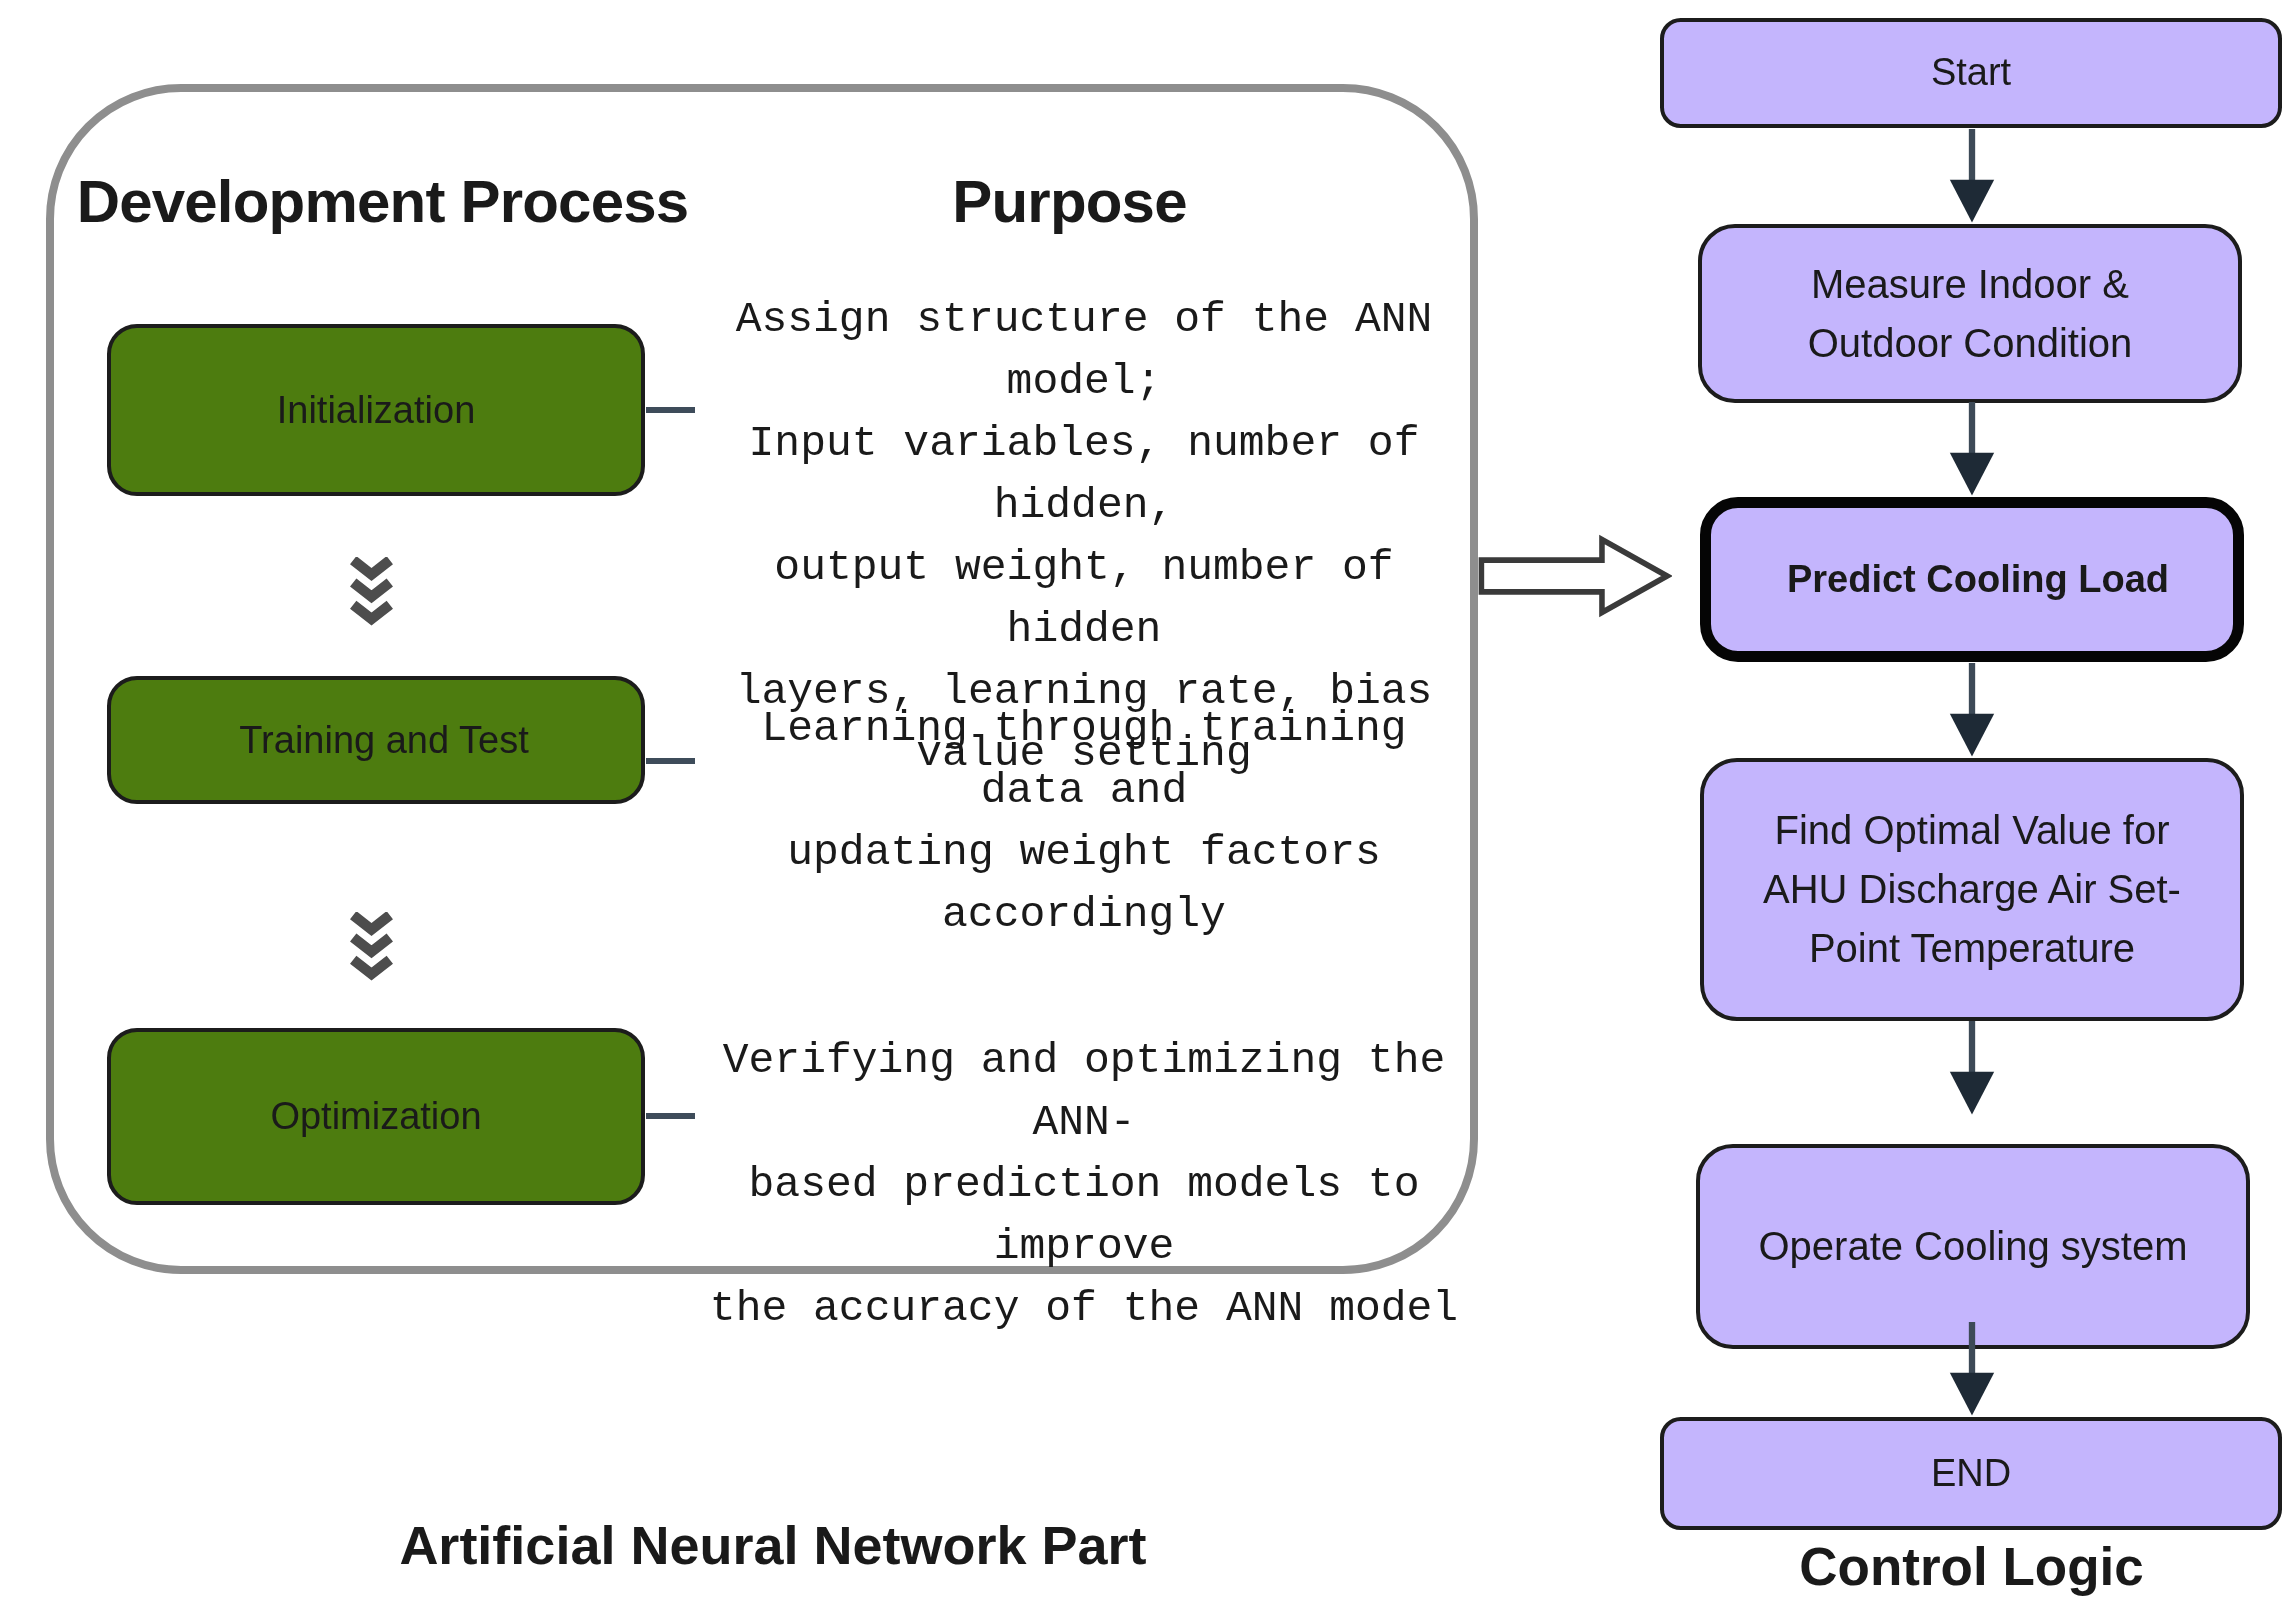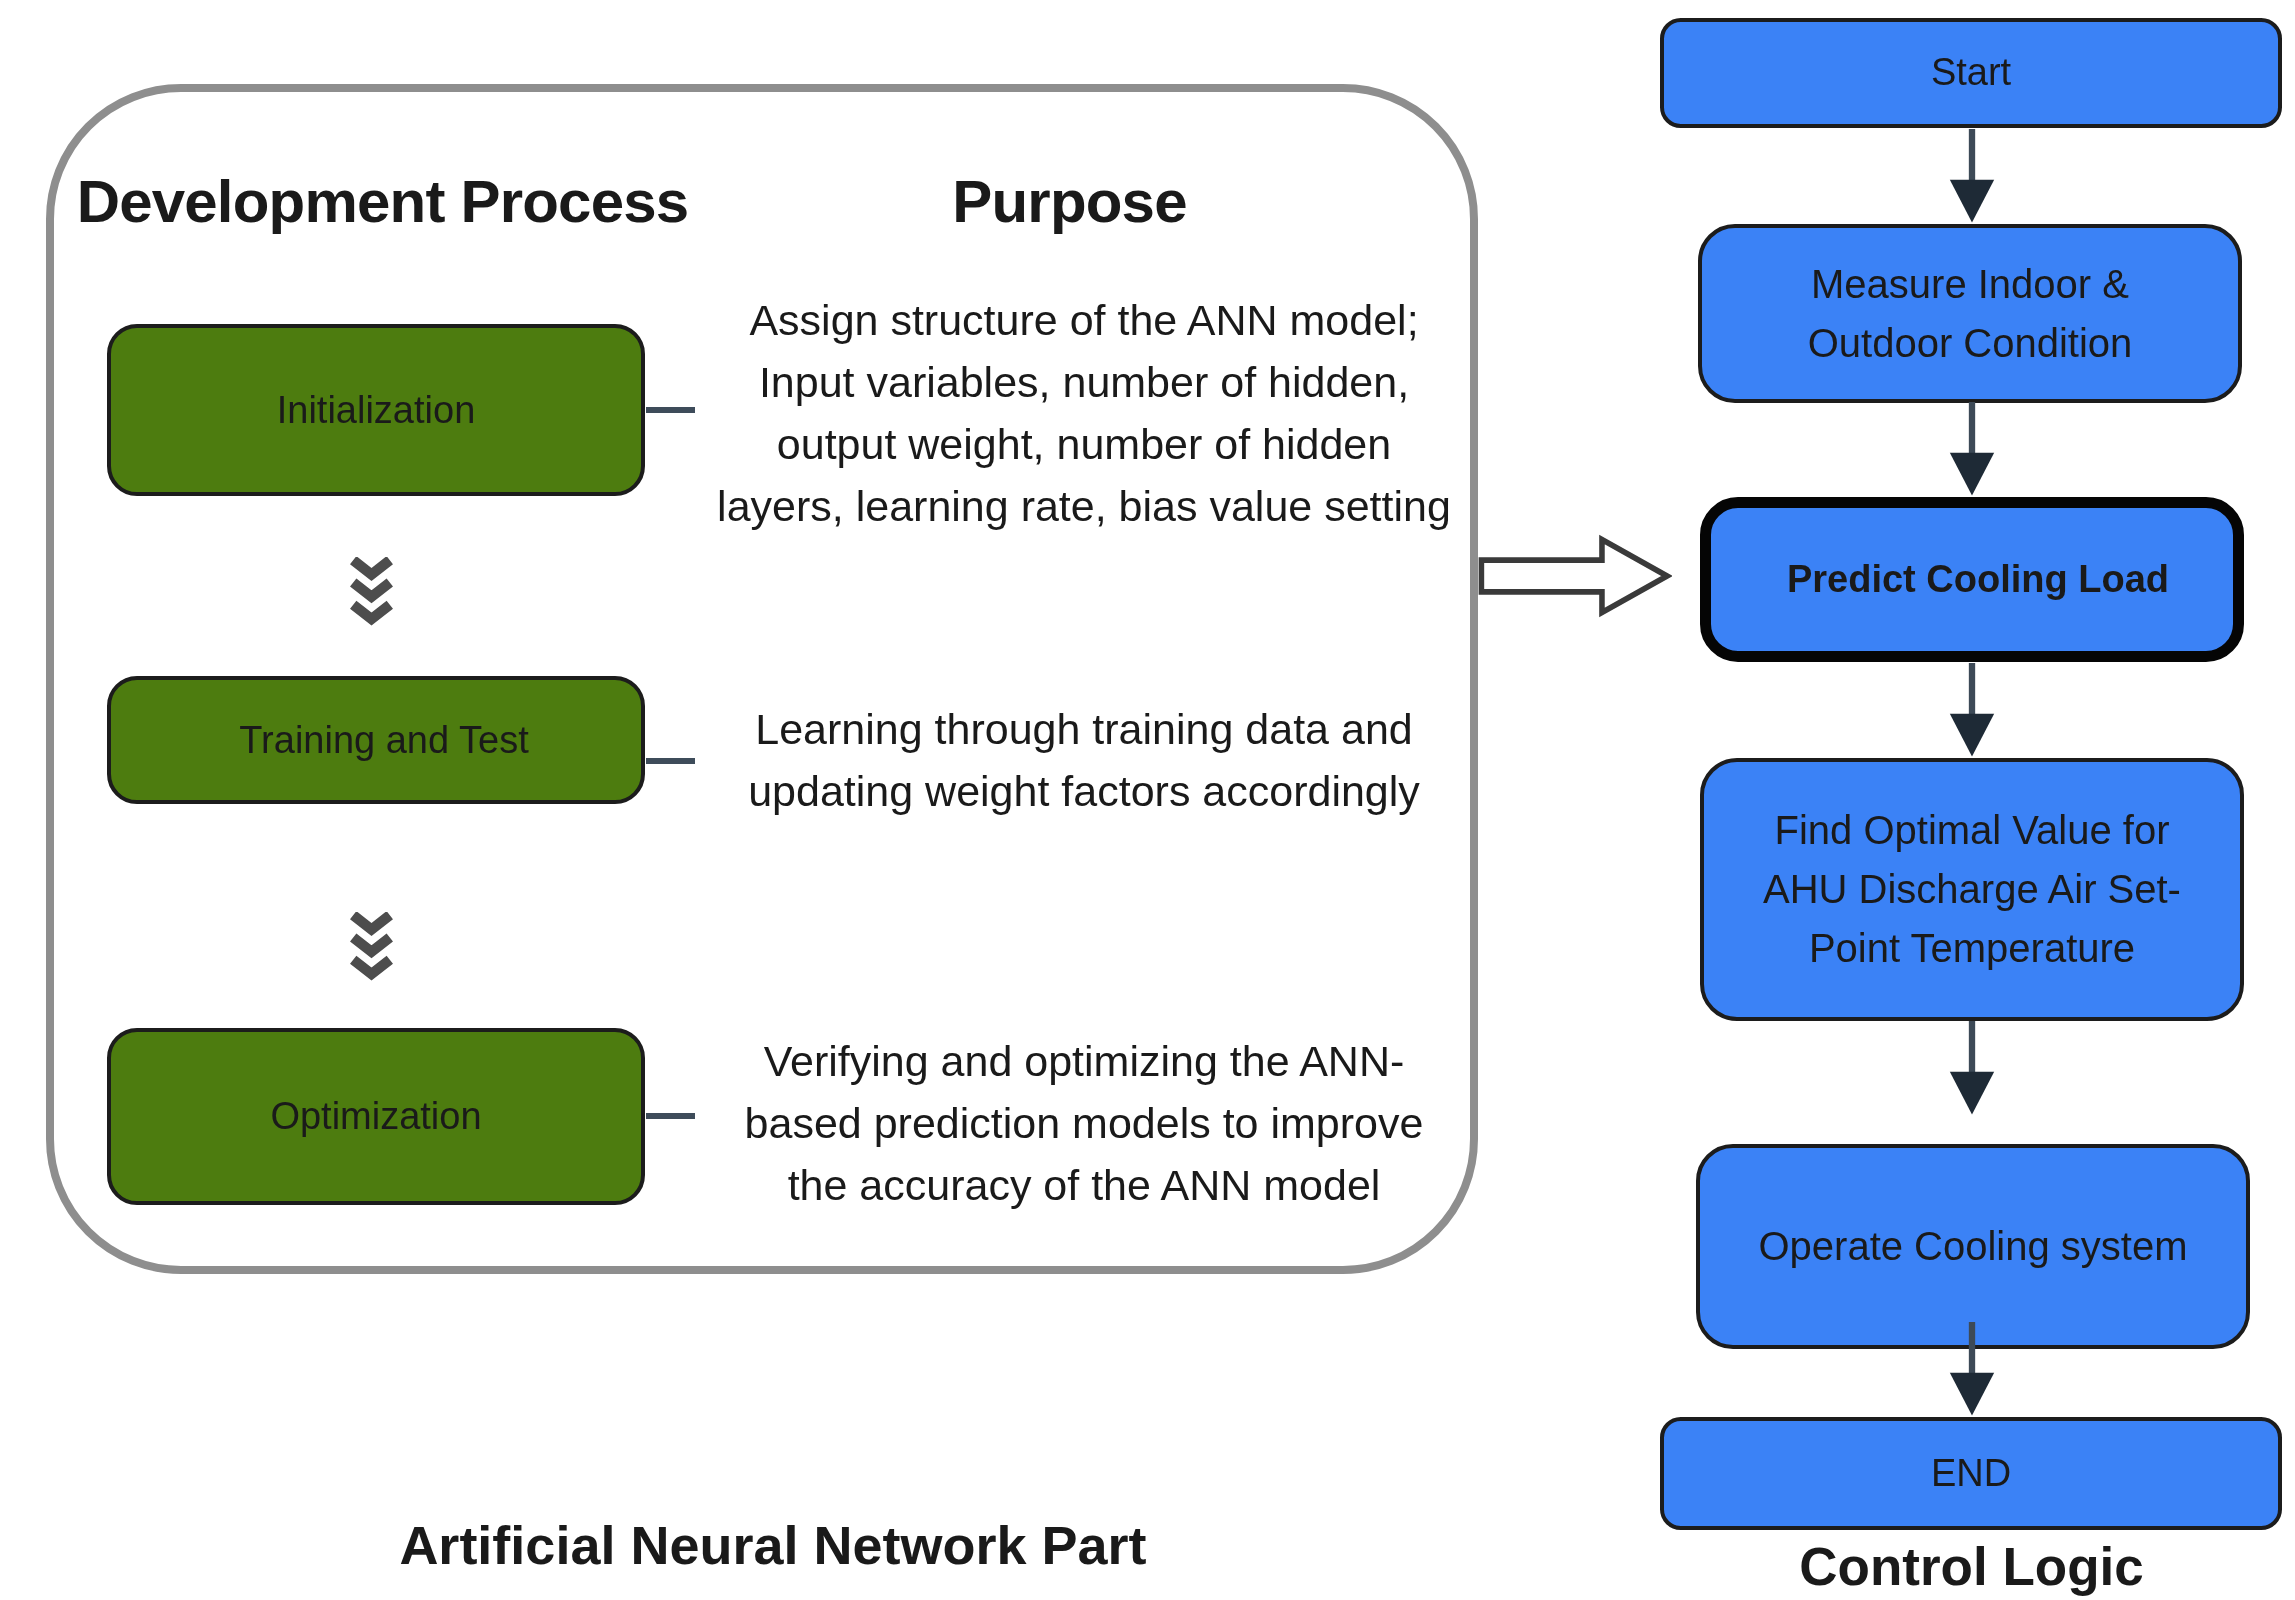--- a/index.html
+++ b/index.html
@@ -33,40 +33,40 @@
   .hdr-purpose{left:827px;top:159px;width:485px;height:84px;}
 
   .stepbox{
     left:107px;width:538px;background:#4d7c0f;box-sizing:border-box;
     border:4px solid var(--box_border);border-radius:30px;font-size:38px;
   }
   .stepbox-init{top:324px;height:172px;}
   .stepbox-train{top:676px;height:128px;padding-left:16px;}
   .stepbox-opt{top:1028px;height:177px;}
 
-  .ptext{left:700px;width:768px;font-size:43px;line-height:62px;text-align:center;}
+  .ptext{left:700px;width:768px;font-size:43px;line-height:62px;text-align:center;font-family:Liberation Mono, monospace;}
   .ptext-1{top:289px;}
   .ptext-2{top:698px;}
   .ptext-3{top:1030px;}
 
   .tick{left:646px;width:49px;height:6.4px;background:var(--tick);}
   .tick-1{top:407px;} .tick-2{top:758px;} .tick-3{top:1113px;}
 
   .chev{left:349px;width:45px;height:70px;}
   .chev-1{top:557px;} .chev-2{top:912px;}
   .chev polyline{stroke:var(--chevron);stroke-width:13;fill:none;}
 
   
   .caption{font-weight:bold;}
   .caption-ann{left:256px;top:1509px;width:1034px;height:72px;font-size:54px;}
   .caption-ctrl{left:1693px;top:1534px;width:557px;height:64px;font-size:53px;}
 
   
   .node{
-    background:#3b82f6;box-sizing:border-box;border:4px solid var(--box_border);
+    background:#c4b5fd;box-sizing:border-box;border:4px solid var(--box_border);
     font-size:38px;
   }
   .node .line{line-height:59px;}
   .node-start{left:1660px;top:17.5px;width:622px;height:110px;border-radius:20.7px;}
   .node-measure{left:1698px;top:224px;width:544px;height:179px;border-radius:37px;font-size:40px;}
   .node-predict{left:1700px;top:497px;width:544px;height:165px;border-radius:38px;
     border:11px solid var(--emphasis_border);font-weight:bold;padding-left:12px;}
   .node-find{left:1700px;top:758px;width:544px;height:263px;border-radius:37px;font-size:40px;}
   .node-operate{left:1696px;top:1144px;width:554px;height:205px;border-radius:37px;font-size:40px;}
   .node-end{left:1660px;top:1417px;width:622px;height:113px;border-radius:20.7px;}

